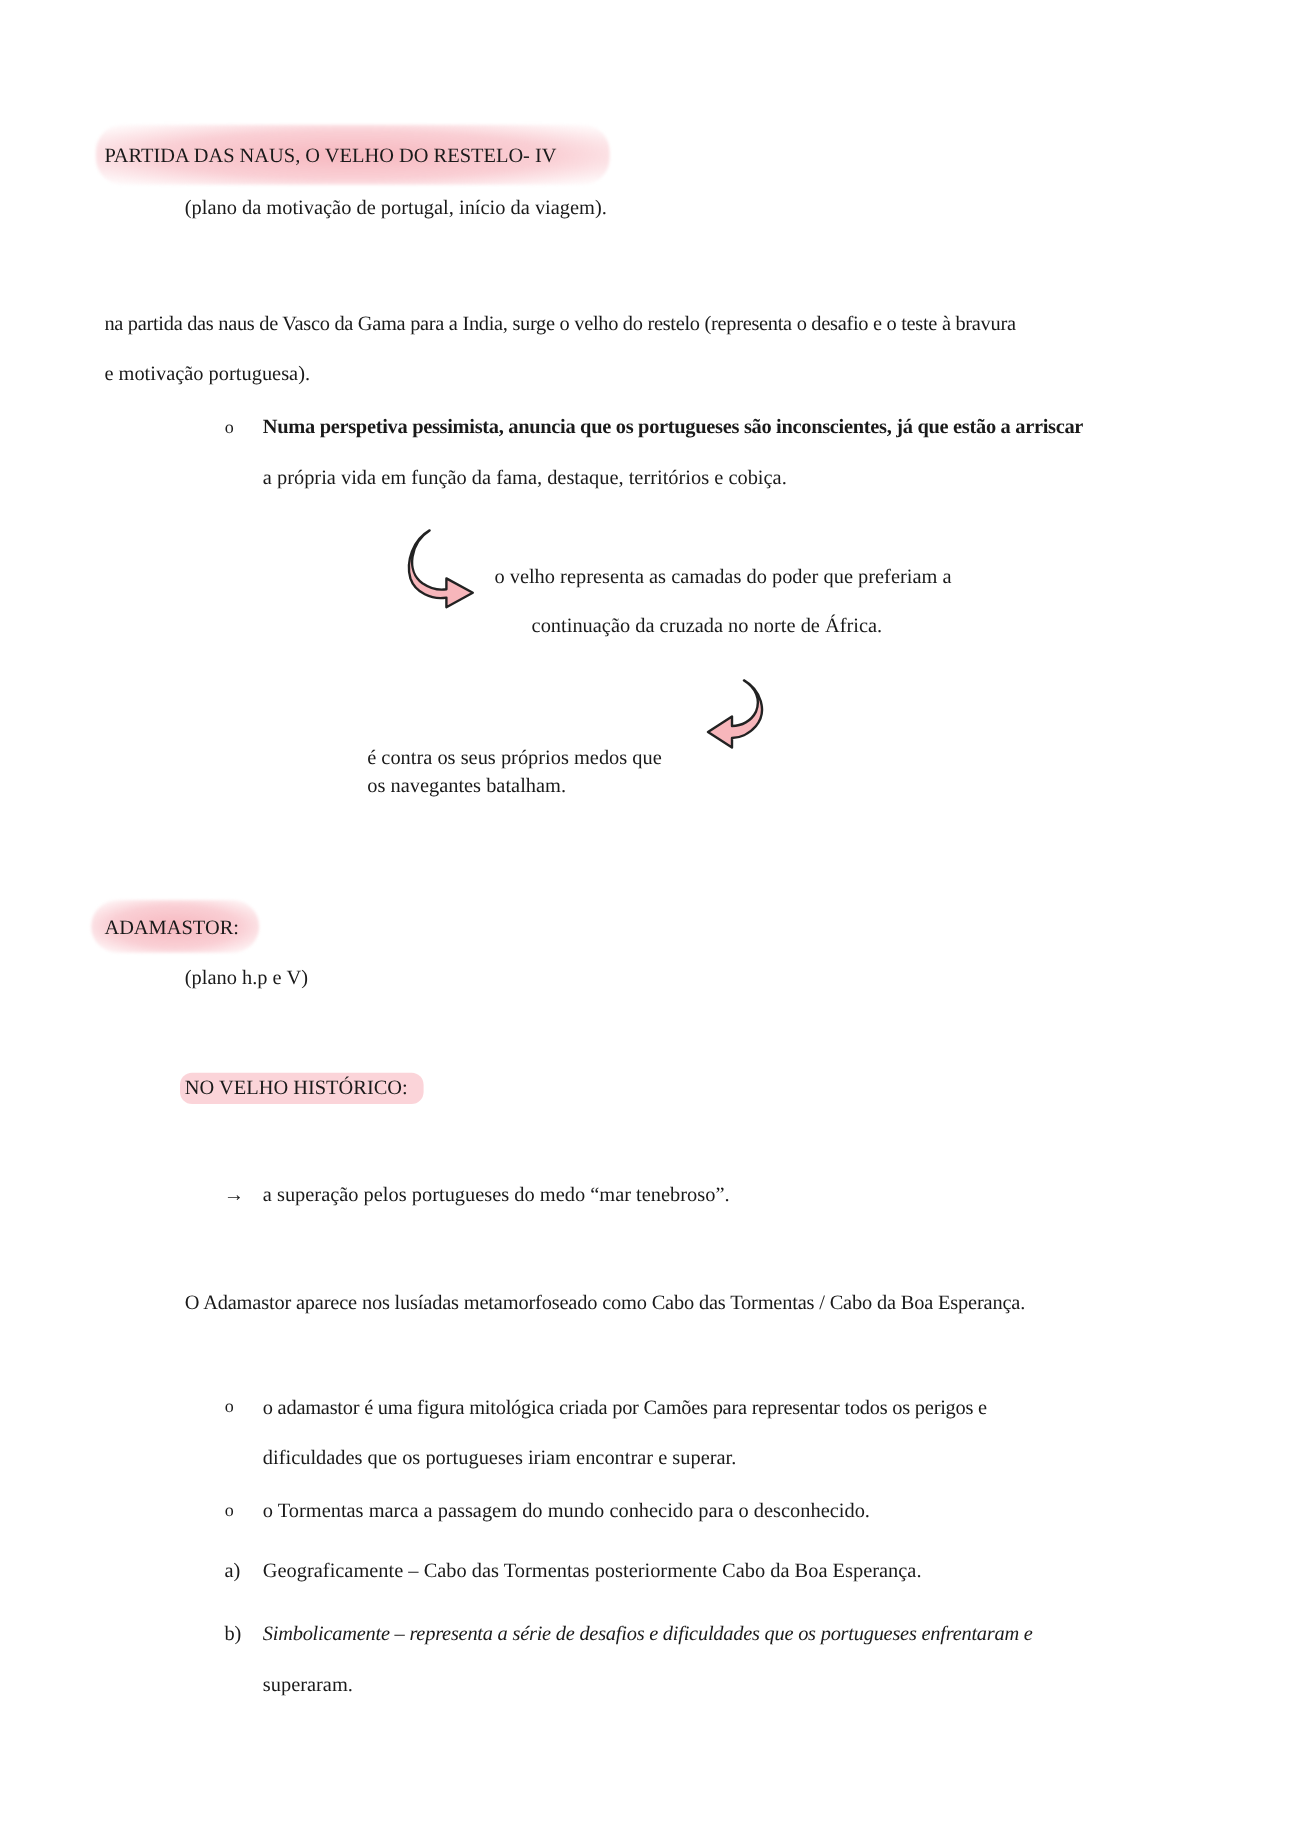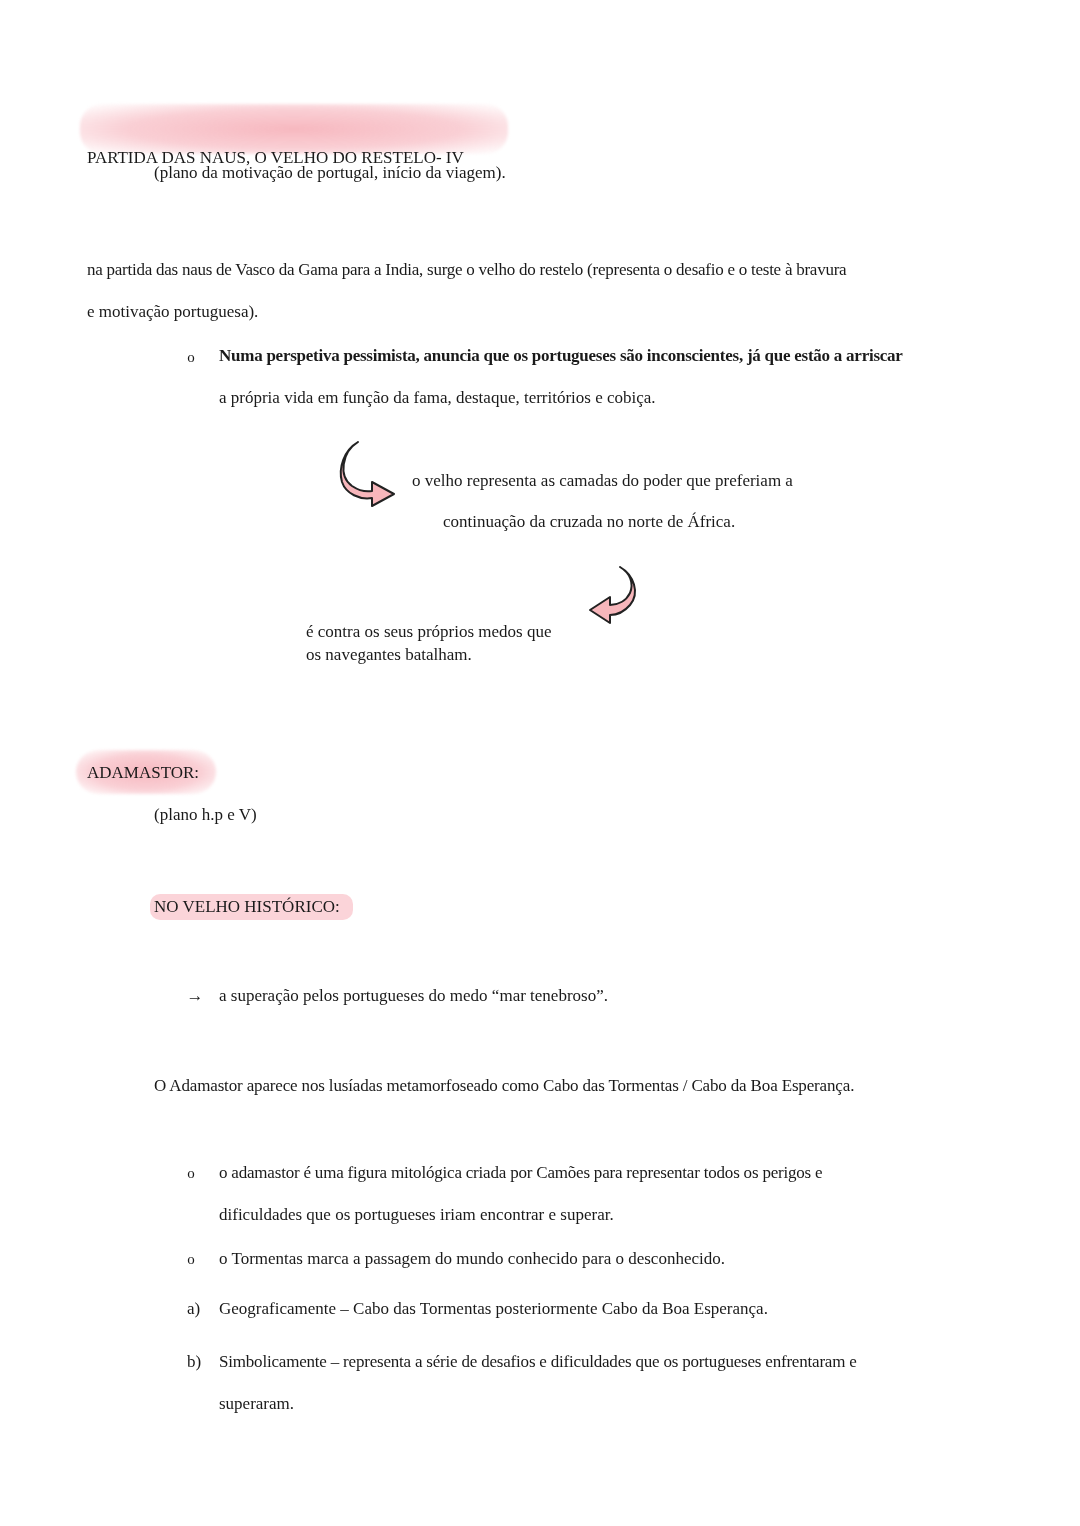--- a/index.html
+++ b/index.html
@@ -17,21 +17,21 @@
     position: absolute; border-radius: 10px;
     background: rgba(250,205,210,0.85);
   }
   .bullet { position: absolute; width: 20px; text-align: center; line-height: 20px; }
   svg { position: absolute; overflow: visible; }
 </style>
 </head>
 <body>
 
 <div class="hl" style="left:80px; top:104px; width:428px; height:50px;"></div>
-<div class="abs" style="left:87px; top:120px;margin-top:28px;">PARTIDA  DAS  NAUS, O VELHO DO RESTELO- IV</div>
+<div class="abs" style="left:87px; top:120px;">PARTIDA  DAS  NAUS, O VELHO DO RESTELO- IV</div>
 <div class="abs" style="left:154px; top:163px;">(plano da motivação de portugal, início da viagem).</div>
 
 <div class="abs" style="left:87px; top:260px; letter-spacing:-0.25px;">na partida das naus de Vasco da Gama para a India, surge o velho do restelo (representa o desafio e o teste à bravura</div>
 <div class="abs" style="left:87px; top:302px;">e motivação portuguesa).</div>
 
 <div class="bullet" style="left:181px; top:347px; font-size:15px;">o</div>
 <div class="abs" style="left:219px; top:346px; letter-spacing:-0.25px;font-weight:bold;">Numa perspetiva pessimista, anuncia que os portugueses são inconscientes, já que estão a arriscar</div>
 <div class="abs" style="left:219px; top:388px;">a própria vida em função da fama, destaque, territórios e cobiça.</div>
 
 <svg style="left:338px; top:440px;" width="60" height="68" viewBox="0 0 60 68">
@@ -62,14 +62,14 @@
 <div class="abs" style="left:219px; top:1163px; letter-spacing:-0.2px;">o adamastor é uma figura mitológica criada por Camões para representar todos os perigos e</div>
 <div class="abs" style="left:219px; top:1205px;">dificuldades que os portugueses iriam encontrar e superar.</div>
 
 <div class="bullet" style="left:181px; top:1249px; font-size:15px;">o</div>
 <div class="abs" style="left:219px; top:1249px;">o Tormentas marca a passagem do mundo conhecido para o desconhecido.</div>
 
 <div class="abs" style="left:187px; top:1299px;">a)</div>
 <div class="abs" style="left:219px; top:1299px;">Geograficamente – Cabo das Tormentas posteriormente Cabo da Boa Esperança.</div>
 
 <div class="abs" style="left:187px; top:1352px;">b)</div>
-<div class="abs" style="left:219px; top:1352px; letter-spacing:-0.2px;">Simbolicamente – representa a série de desafios e dificuldades que os portugueses enfrentaram e</div>
+<div class="abs" style="left:219px; top:1352px; letter-spacing:-0.2px;font-style:italic;">Simbolicamente – representa a série de desafios e dificuldades que os portugueses enfrentaram e</div>
 <div class="abs" style="left:219px; top:1394px;">superaram.</div>
 
 </body></html>

